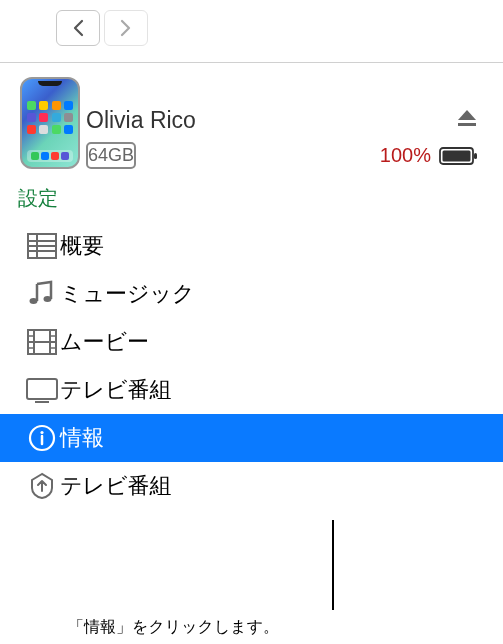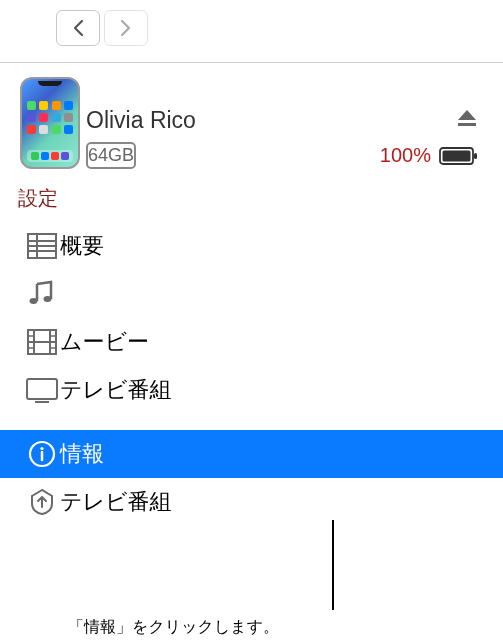--- a/index.html
+++ b/index.html
@@ -136,39 +136,38 @@
     }
     .battery-pct {
       font-size: 20px;
       color: #b91c1c;
     }
     .settings-section {
       padding: 0;
     }
     .section-title {
       font-size: 20px;
-      color: #7f1d1d;
+      color: #15803d;
       padding: 4px 18px 10px 18px;
       font-weight: 400;
     }
     .menu-list {
       list-style: none;
     }
     .menu-item {
       display: flex;
       align-items: center;
       gap: 0;
       padding: 8px 18px 8px 24px;
       cursor: pointer;
       font-size: 22px;
     }
     .menu-item.selected {
       background: #0a7aff;
       color: #fff;
-      margin-top: 16px;
     }
     .menu-item .icon-wrap {
       width: 36px;
       height: 32px;
       display: flex;
       align-items: center;
       justify-content: center;
       flex-shrink: 0;
     }
     .menu-label {
@@ -273,20 +272,21 @@
         <span class="menu-label">概要</span>
       </li>
       <li class="menu-item">
         <span class="icon-wrap">
           <svg width="30" height="30" viewBox="0 0 30 30">
             <path d="M10 5 L24 3 L24 20 M10 5 L10 22" stroke="#6a6a6a" stroke-width="2.5" fill="none"></path>
             <ellipse cx="6.5" cy="22" rx="4" ry="3" fill="#6a6a6a"></ellipse>
             <ellipse cx="20.5" cy="20" rx="4" ry="3" fill="#6a6a6a"></ellipse>
           </svg>
         </span>
+        <span class="menu-label">ミュージック</span>
       </li>
       <li class="menu-item">
         <span class="icon-wrap">
           <svg width="32" height="28" viewBox="0 0 32 28">
             <rect x="2" y="2" width="28" height="24" fill="none" stroke="#6a6a6a" stroke-width="2"></rect>
             <line x1="8" y1="2" x2="8" y2="26" stroke="#6a6a6a" stroke-width="2"></line>
             <line x1="24" y1="2" x2="24" y2="26" stroke="#6a6a6a" stroke-width="2"></line>
             <line x1="2" y1="14" x2="30" y2="14" stroke="#6a6a6a" stroke-width="2"></line>
             <line x1="2" y1="8" x2="8" y2="8" stroke="#6a6a6a" stroke-width="1.5"></line>
             <line x1="2" y1="20" x2="8" y2="20" stroke="#6a6a6a" stroke-width="1.5"></line>

